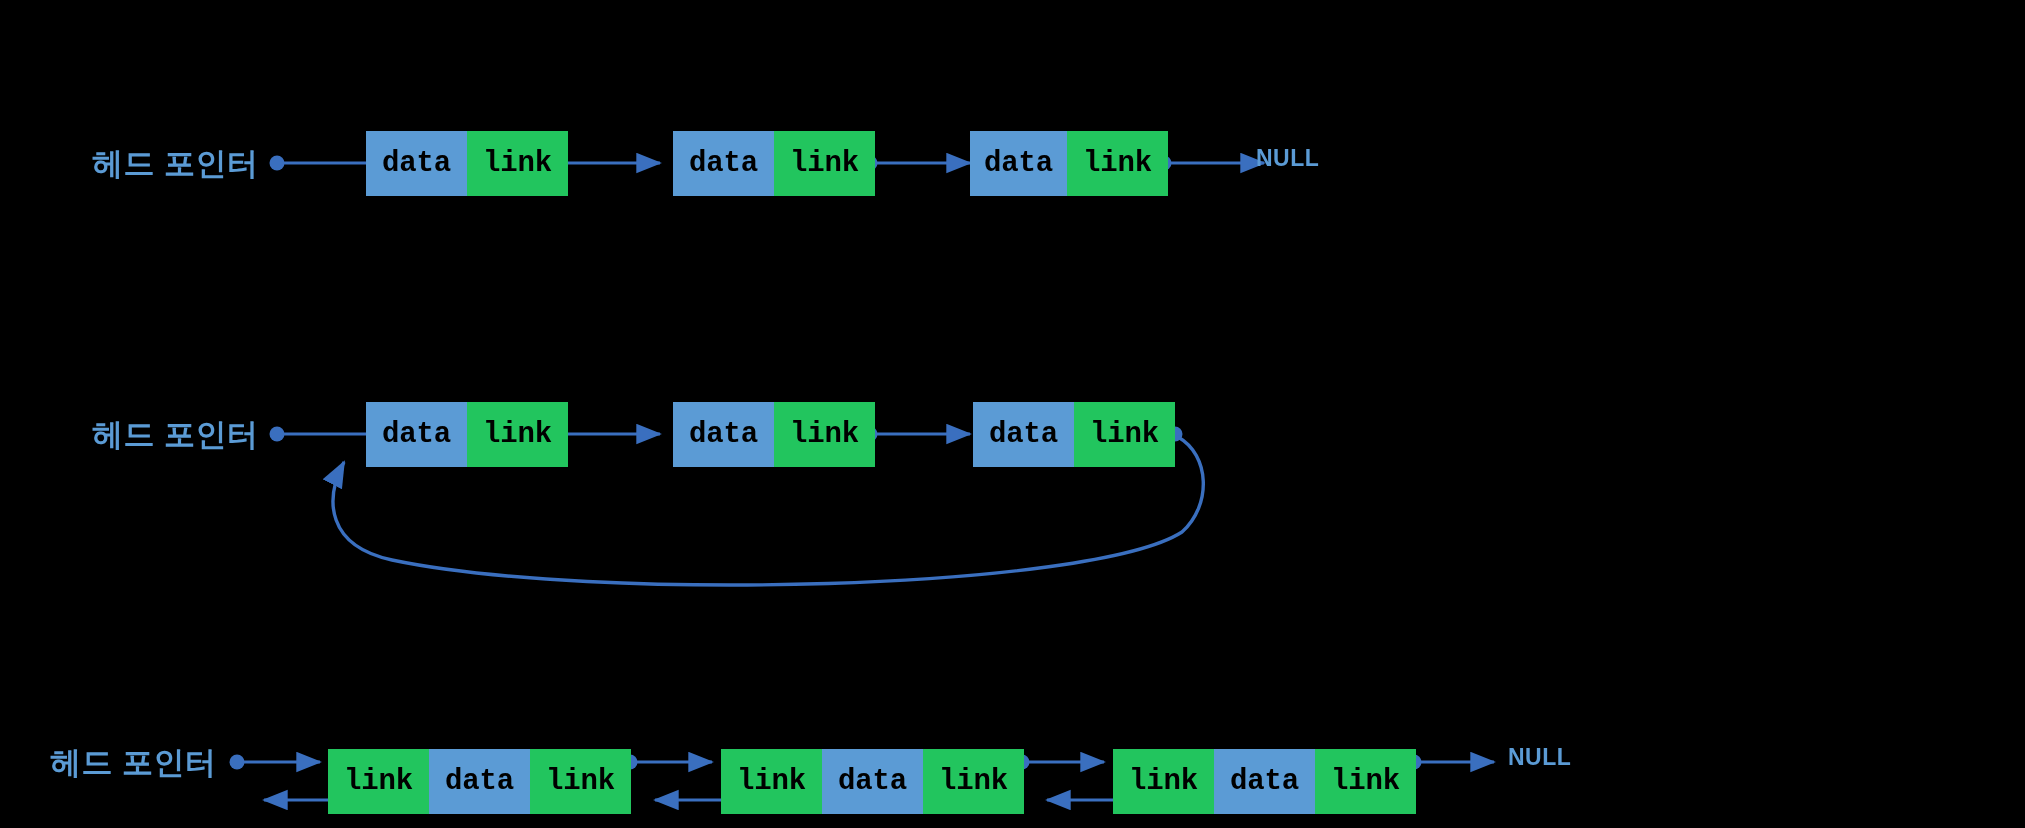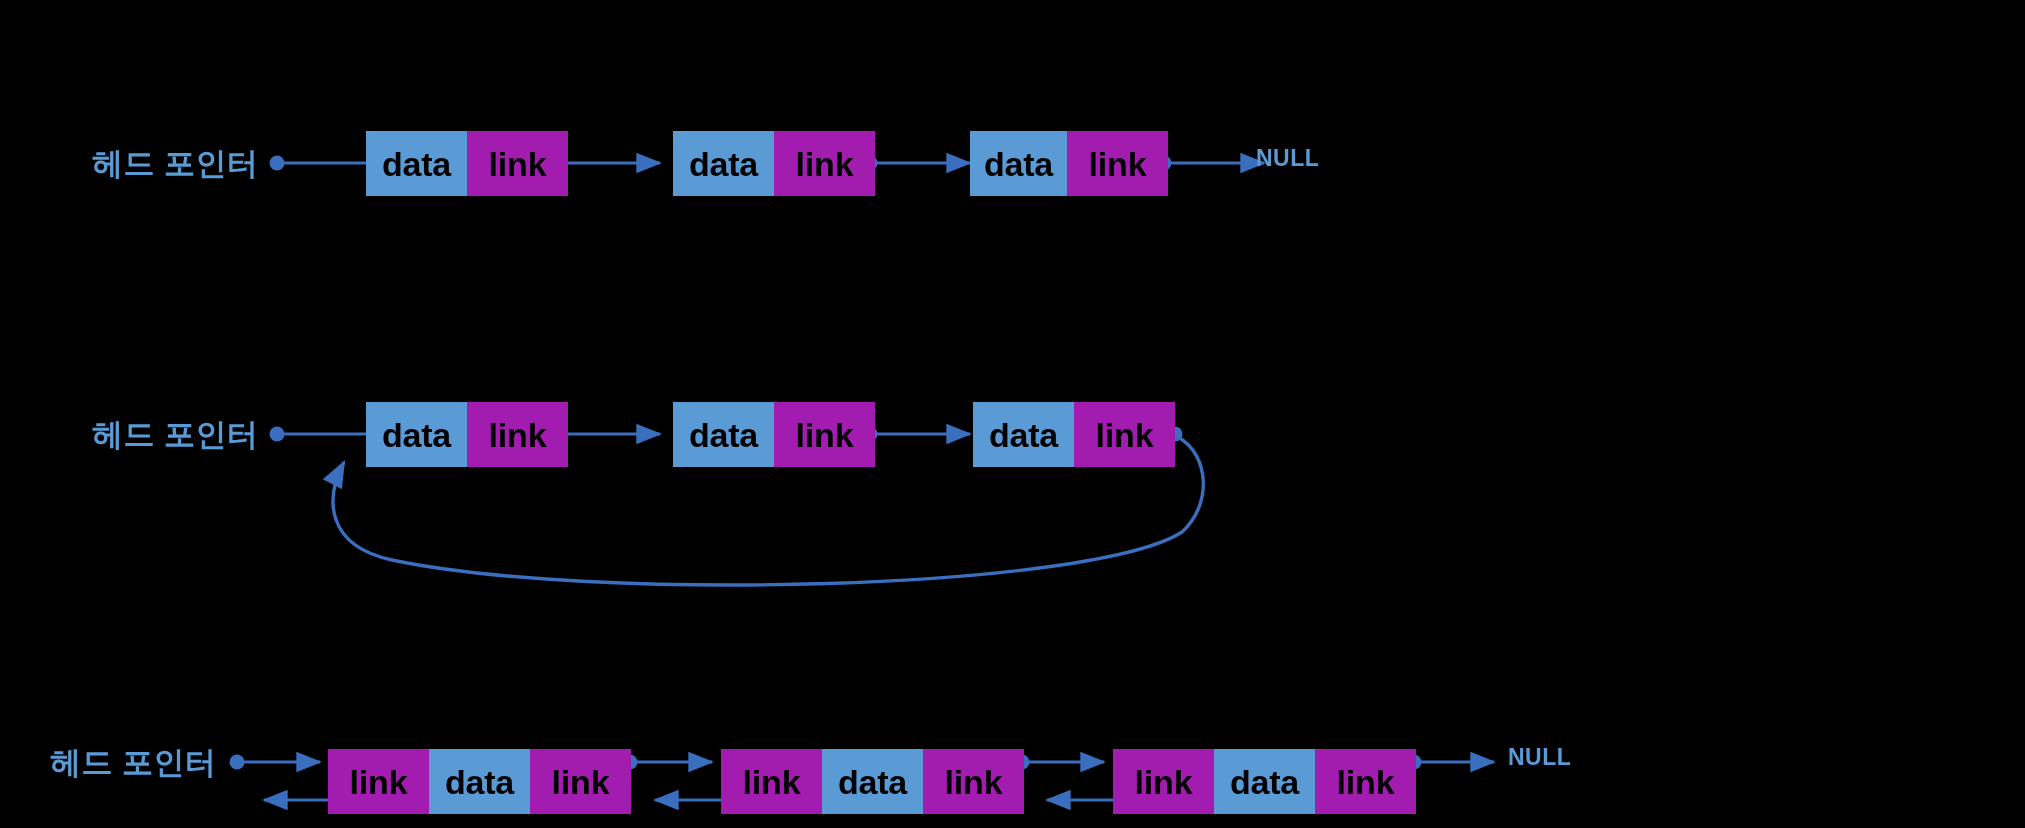--- a/index.html
+++ b/index.html
@@ -30,29 +30,29 @@
   .node {
     position: absolute;
     display: flex;
     height: 65px;
     z-index: 2;
   }
   .cell {
     display: flex;
     align-items: center;
     justify-content: center;
-    font-family: Liberation Sans, sans-serif;
+    font-family: Liberation Mono, monospace;
     font-weight: 700;
-    font-size: 34px;
+    font-size: 29px;
     line-height: 1;
     color: #000000;
     letter-spacing: -0.2px;
   }
   .cell.data { background: #5B9BD5; }
-  .cell.link { background: #a21caf; }
+  .cell.link { background: #22c55e; }
 
   
   .label {
     position: absolute;
     font-family: "Liberation Sans", sans-serif;
     font-weight: 700;
     color: #5B9BD5;
     white-space: nowrap;
     z-index: 2;
     line-height: 1;

